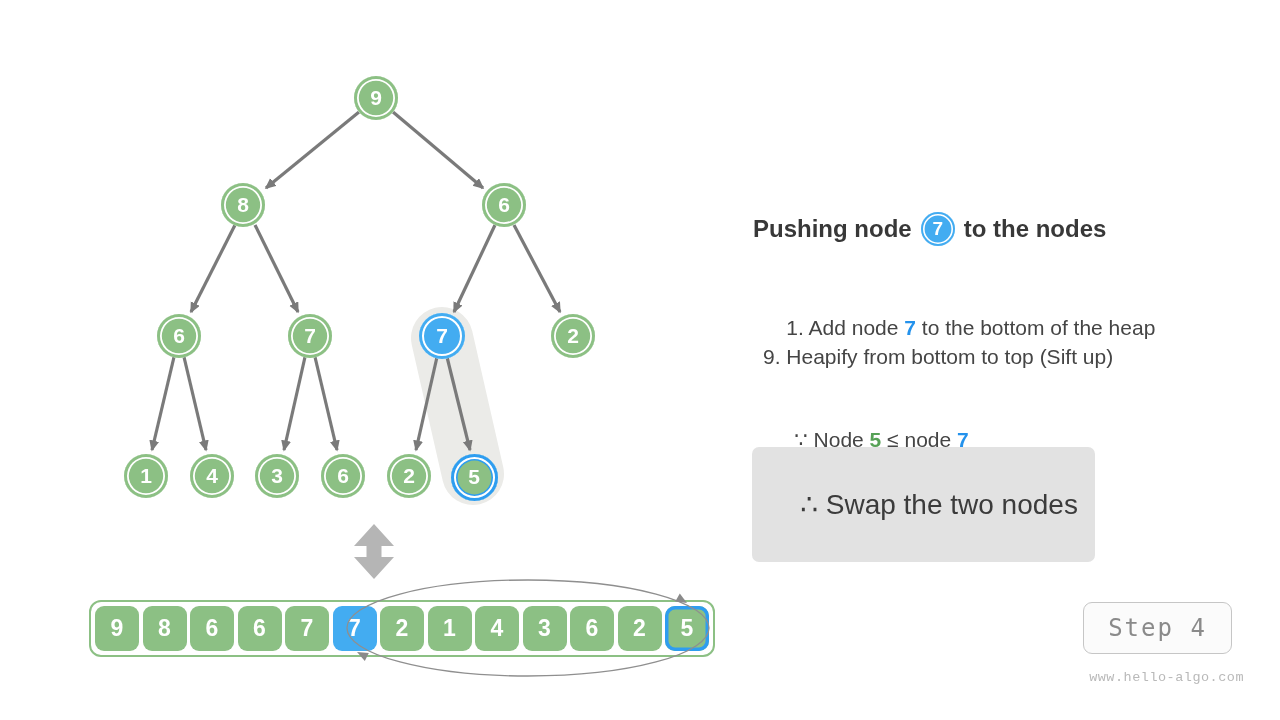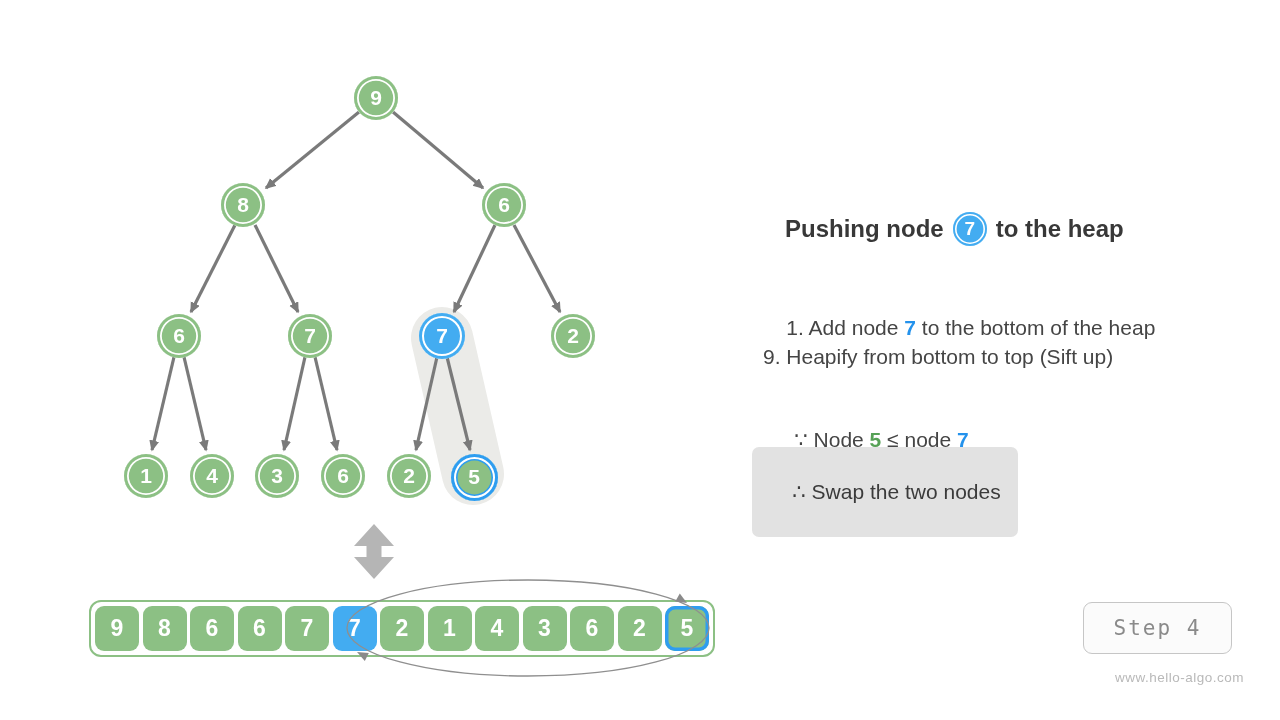--- a/index.html
+++ b/index.html
@@ -19,36 +19,36 @@
   
   .array{position:absolute;display:flex;gap:3.5px;padding:4px;background:#fff;
          border:2px solid #8CC084;border-radius:12px;}
   .acell{width:44px;height:45px;border-radius:9px;background:#8CC084;color:#fff;
          font-weight:bold;font-size:23px;display:flex;align-items:center;justify-content:center;}
   .acell.blue{background:#43ACF1;}
   .acell.ring{box-shadow:inset 0 0 0 3.5px #2E9DF0;border-radius:10px;}
 
   
   .ptitle{position:absolute;left:753px;top:212px;display:flex;align-items:center;gap:9px;
-          font-weight:bold;font-size:24px;color:#383838;margin-left:32px;}
+          font-weight:bold;font-size:24px;color:#383838;}
   .badge{width:34px;height:34px;border-radius:50%;background:#43ACF1;
          box-shadow:inset 0 0 0 2px #43ACF1, inset 0 0 0 3.6px #fff;color:#fff;
          font-size:19px;font-weight:bold;display:flex;align-items:center;justify-content:center;}
   .pline{position:absolute;font-size:21px;color:#454545;white-space:pre;text-align:center;}
   .pline b.blue, b.blue{color:#2492EC;}
   .pline b.green, b.green{color:#56A156;}
   .pbox{position:absolute;background:#E2E2E2;border-radius:7px;padding:9px 17px;
-        font-size:21px;color:#3B3B3B;white-space:pre;}
+        font-size:28px;color:#3B3B3B;white-space:pre;}
 
   
   .stepbtn{position:absolute;left:1083px;top:602px;width:147px;height:50px;
            background:#FBFBFB;border:1.5px solid #C6C6C6;border-radius:9px;
            display:flex;align-items:center;justify-content:center;
-           font-family:"DejaVu Sans Mono",monospace;font-size:21px;letter-spacing:2px;color:#8A8A8A;}
-  .site{position:absolute;right:36px;top:670px;font-family:Liberation Sans, sans-serif;
+           font-family:"DejaVu Sans Mono",monospace;font-size:24px;letter-spacing:2px;color:#8A8A8A;}
+  .site{position:absolute;right:36px;top:670px;font-family:Liberation Mono, monospace;
         font-size:13.5px;letter-spacing:0.5px;color:#B9B9B9;}
 </style>
 </head>
 <body>
 
 <div class="stage">
 
   <svg class="layer" width="1280" height="720">
     <defs>
       <marker id="ah" markerUnits="userSpaceOnUse" markerWidth="13" markerHeight="11" refX="9.5" refY="5" orient="auto">
@@ -105,21 +105,21 @@
 
   <svg class="layer" width="1280" height="720">
     <ellipse cx="528" cy="628" rx="181" ry="48" fill="none" stroke="#8F8F8F" stroke-width="1.3"></ellipse>
     <polygon fill="#8A8A8A" points="687,603 675.3,601.4 679.8,593.6"></polygon>
     <polygon fill="#8A8A8A" points="357,652 368.8,653 364.8,661"></polygon>
   </svg>
 
   <div class="ptitle">
     <span>Pushing node</span>
     <span class="badge">7</span>
-    <span>to the heap</span>
+    <span>to the nodes</span>
   </div>
 
   <div class="pline" style="left:763px;top:292px">
     <span>1. Add node </span><b class="blue">7</b><span> to the bottom of the heap</span>
   </div>
 
   <div class="pline" style="left:763px;top:345px">9. Heapify from bottom to top (Sift up)</div>
 
   <div class="pline" style="left:771px;top:404px">
     <span>∵</span><span> Node </span><b class="green">5</b><span> ≤ node </span><b class="blue">7</b>

